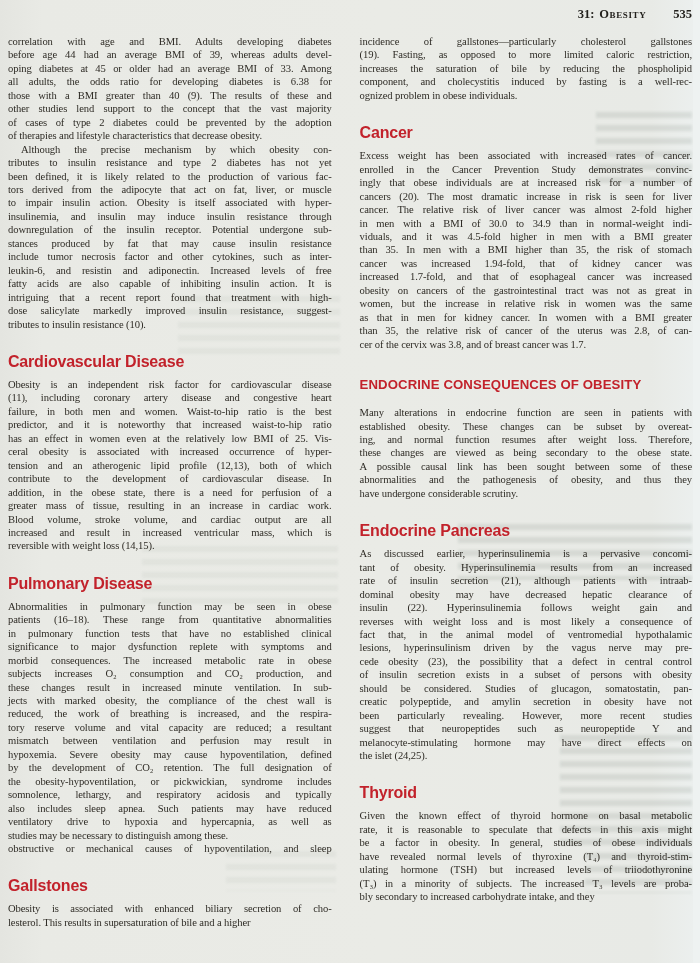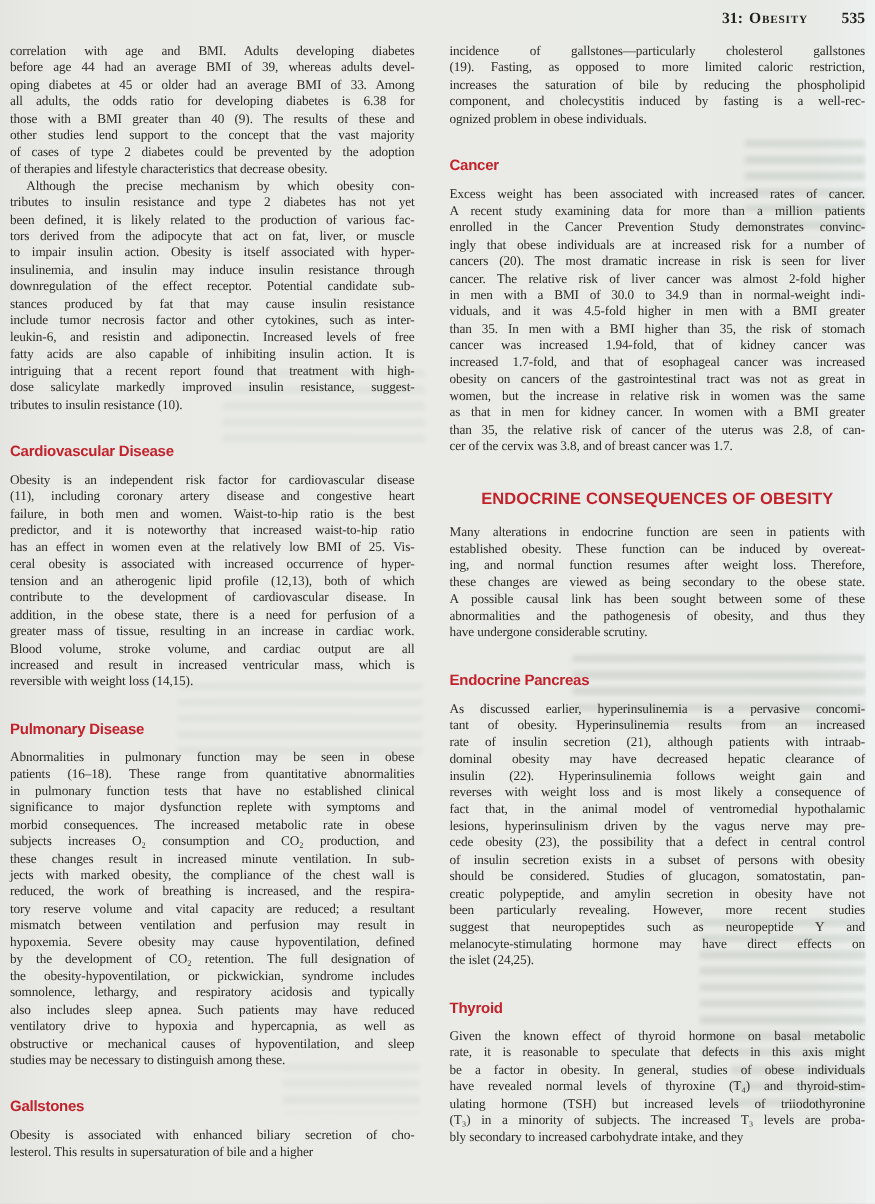--- a/index.html
+++ b/index.html
@@ -67,32 +67,31 @@
     color: #2e2b25;
     text-align: justify;
     text-align-last: justify;
     white-space: normal;
   }
   .line.last { text-align-last: left; }
   .para.indent .line:first-child { text-indent: 13px; }
 
   .sub-heading {
     font-family: "Liberation Sans", "DejaVu Sans", sans-serif;
-    font-weight: bold; font-size: 12px; line-height: 17px;
+    font-weight: bold; font-size: 16px; line-height: 17px;
     color: var(--heading-red, #c2222b);
     margin: 22px 0 8px 0;
     letter-spacing: -0.2px;
   }
   .main-heading {
     font-family: "Liberation Sans", "DejaVu Sans", sans-serif;
     font-weight: bold; font-size: 13.2px; line-height: 16px;
     color: var(--heading-red, #c2222b);
     margin: 26px 0 13px 0;
     letter-spacing: 0.1px;
-    text-align: center;
   }
 </style>
 </head>
 <body>
 
 <div class="page">
 
   <div class="artifact a1"></div>
   <div class="artifact a2"></div>
   <div class="artifact a3"></div>
@@ -122,21 +121,21 @@
           <div class="line">of cases of type 2 diabetes could be prevented by the adoption</div>
           <div class="line last">of therapies and lifestyle characteristics that decrease obesity.</div>
         </div>
         <div class="para indent">
           <div class="line">Although the precise mechanism by which obesity con-</div>
           <div class="line">tributes to insulin resistance and type 2 diabetes has not yet</div>
           <div class="line">been defined, it is likely related to the production of various fac-</div>
           <div class="line">tors derived from the adipocyte that act on fat, liver, or muscle</div>
           <div class="line">to impair insulin action. Obesity is itself associated with hyper-</div>
           <div class="line">insulinemia, and insulin may induce insulin resistance through</div>
-          <div class="line">downregulation of the effect receptor. Potential candidate sub-</div>
+          <div class="line">downregulation of the insulin receptor. Potential undergone sub-</div>
           <div class="line">stances produced by fat that may cause insulin resistance</div>
           <div class="line">include tumor necrosis factor and other cytokines, such as inter-</div>
           <div class="line">leukin-6, and resistin and adiponectin. Increased levels of free</div>
           <div class="line">fatty acids are also capable of inhibiting insulin action. It is</div>
           <div class="line">intriguing that a recent report found that treatment with high-</div>
           <div class="line">dose salicylate markedly improved insulin resistance, suggest-</div>
           <div class="line last">tributes to insulin resistance (10).</div>
         </div>
         <div class="sub-heading">Cardiovascular Disease</div>
         <div class="para">
@@ -166,60 +165,59 @@
           <div class="line">jects with marked obesity, the compliance of the chest wall is</div>
           <div class="line">reduced, the work of breathing is increased, and the respira-</div>
           <div class="line">tory reserve volume and vital capacity are reduced; a resultant</div>
           <div class="line">mismatch between ventilation and perfusion may result in</div>
           <div class="line">hypoxemia. Severe obesity may cause hypoventilation, defined</div>
           <div class="line">by the development of CO₂ retention. The full designation of</div>
           <div class="line">the obesity-hypoventilation, or pickwickian, syndrome includes</div>
           <div class="line">somnolence, lethargy, and respiratory acidosis and typically</div>
           <div class="line">also includes sleep apnea. Such patients may have reduced</div>
           <div class="line">ventilatory drive to hypoxia and hypercapnia, as well as</div>
+          <div class="line last">studies may be necessary to distinguish among these.</div>
           <div class="line">obstructive or mechanical causes of hypoventilation, and sleep</div>
-          <div class="line last">studies may be necessary to distinguish among these.</div>
         </div>
         <div class="sub-heading">Gallstones</div>
         <div class="para">
           <div class="line">Obesity is associated with enhanced biliary secretion of cho-</div>
           <div class="line last">lesterol. This results in supersaturation of bile and a higher</div>
         </div>
       </div>
     <div class="col col-right" id="col-right">
         <div class="para">
           <div class="line">incidence of gallstones—particularly cholesterol gallstones</div>
           <div class="line">(19). Fasting, as opposed to more limited caloric restriction,</div>
           <div class="line">increases the saturation of bile by reducing the phospholipid</div>
           <div class="line">component, and cholecystitis induced by fasting is a well-rec-</div>
           <div class="line last">ognized problem in obese individuals.</div>
         </div>
         <div class="sub-heading">Cancer</div>
         <div class="para">
           <div class="line">Excess weight has been associated with increased rates of cancer.</div>
-          <div class="line">A recent study examining data for more than a million patients</div>
           <div class="line">enrolled in the Cancer Prevention Study demonstrates convinc-</div>
           <div class="line">ingly that obese individuals are at increased risk for a number of</div>
           <div class="line">cancers (20). The most dramatic increase in risk is seen for liver</div>
           <div class="line">cancer. The relative risk of liver cancer was almost 2-fold higher</div>
           <div class="line">in men with a BMI of 30.0 to 34.9 than in normal-weight indi-</div>
           <div class="line">viduals, and it was 4.5-fold higher in men with a BMI greater</div>
           <div class="line">than 35. In men with a BMI higher than 35, the risk of stomach</div>
           <div class="line">cancer was increased 1.94-fold, that of kidney cancer was</div>
           <div class="line">increased 1.7-fold, and that of esophageal cancer was increased</div>
           <div class="line">obesity on cancers of the gastrointestinal tract was not as great in</div>
           <div class="line">women, but the increase in relative risk in women was the same</div>
           <div class="line">as that in men for kidney cancer. In women with a BMI greater</div>
           <div class="line">than 35, the relative risk of cancer of the uterus was 2.8, of can-</div>
           <div class="line last">cer of the cervix was 3.8, and of breast cancer was 1.7.</div>
         </div>
         <div class="main-heading">ENDOCRINE CONSEQUENCES OF OBESITY</div>
         <div class="para">
           <div class="line">Many alterations in endocrine function are seen in patients with</div>
-          <div class="line">established obesity. These function can be induced by overeat-</div>
+          <div class="line">established obesity. These changes can be subset by overeat-</div>
           <div class="line">ing, and normal function resumes after weight loss. Therefore,</div>
           <div class="line">these changes are viewed as being secondary to the obese state.</div>
           <div class="line">A possible causal link has been sought between some of these</div>
           <div class="line">abnormalities and the pathogenesis of obesity, and thus they</div>
           <div class="line last">have undergone considerable scrutiny.</div>
         </div>
         <div class="sub-heading">Endocrine Pancreas</div>
         <div class="para">
           <div class="line">As discussed earlier, hyperinsulinemia is a pervasive concomi-</div>
           <div class="line">tant of obesity. Hyperinsulinemia results from an increased</div>

